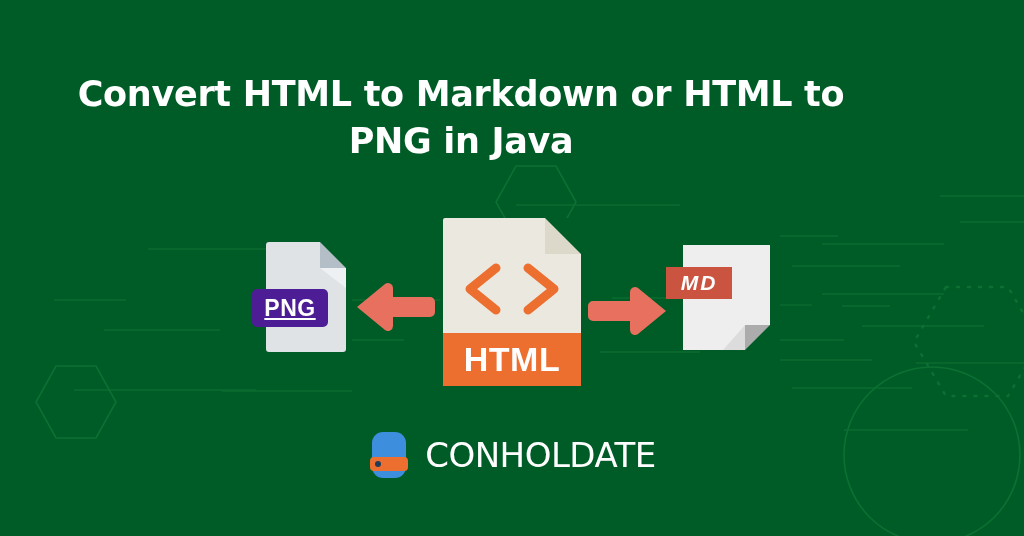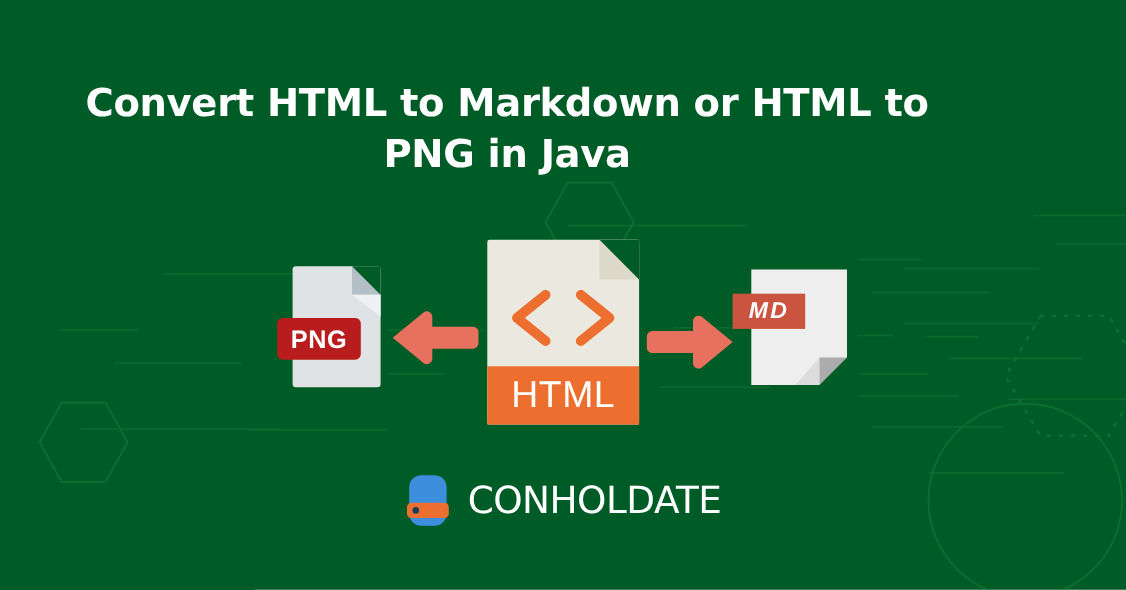--- a/index.html
+++ b/index.html
@@ -96,29 +96,30 @@
     height: 0;
     border-top: 20px solid #eef1f3;
     border-left: 26px solid transparent;
   }
   #png-badge {
     position: absolute;
     left: -14px;
     top: 47px;
     width: 76px;
     height: 38px;
-    background: #b91c1c;
+    background: #4c1d95;
     border-radius: 5px;
     color: #ffffff;
     font-size: 23px;
     font-weight: bold;
     letter-spacing: 0.5px;
     display: flex;
     align-items: center;
     justify-content: center;
+    text-decoration: underline;
   }
 
   
   #html-doc {
     position: absolute;
     left: 443px;
     top: 48px;
     width: 138px;
     height: 168px;
   }
@@ -159,21 +160,21 @@
     left: 0;
     bottom: 0;
     width: 138px;
     height: 53px;
     background: #ed6f30;
     display: flex;
     align-items: center;
     justify-content: center;
     color: #ffffff;
     font-size: 34px;
-    font-weight: normal;
+    font-weight: bold;
     letter-spacing: 0.5px;
   }
 
   
   #md-doc {
     position: absolute;
     left: 683px;
     top: 75px;
     width: 87px;
     height: 105px;

